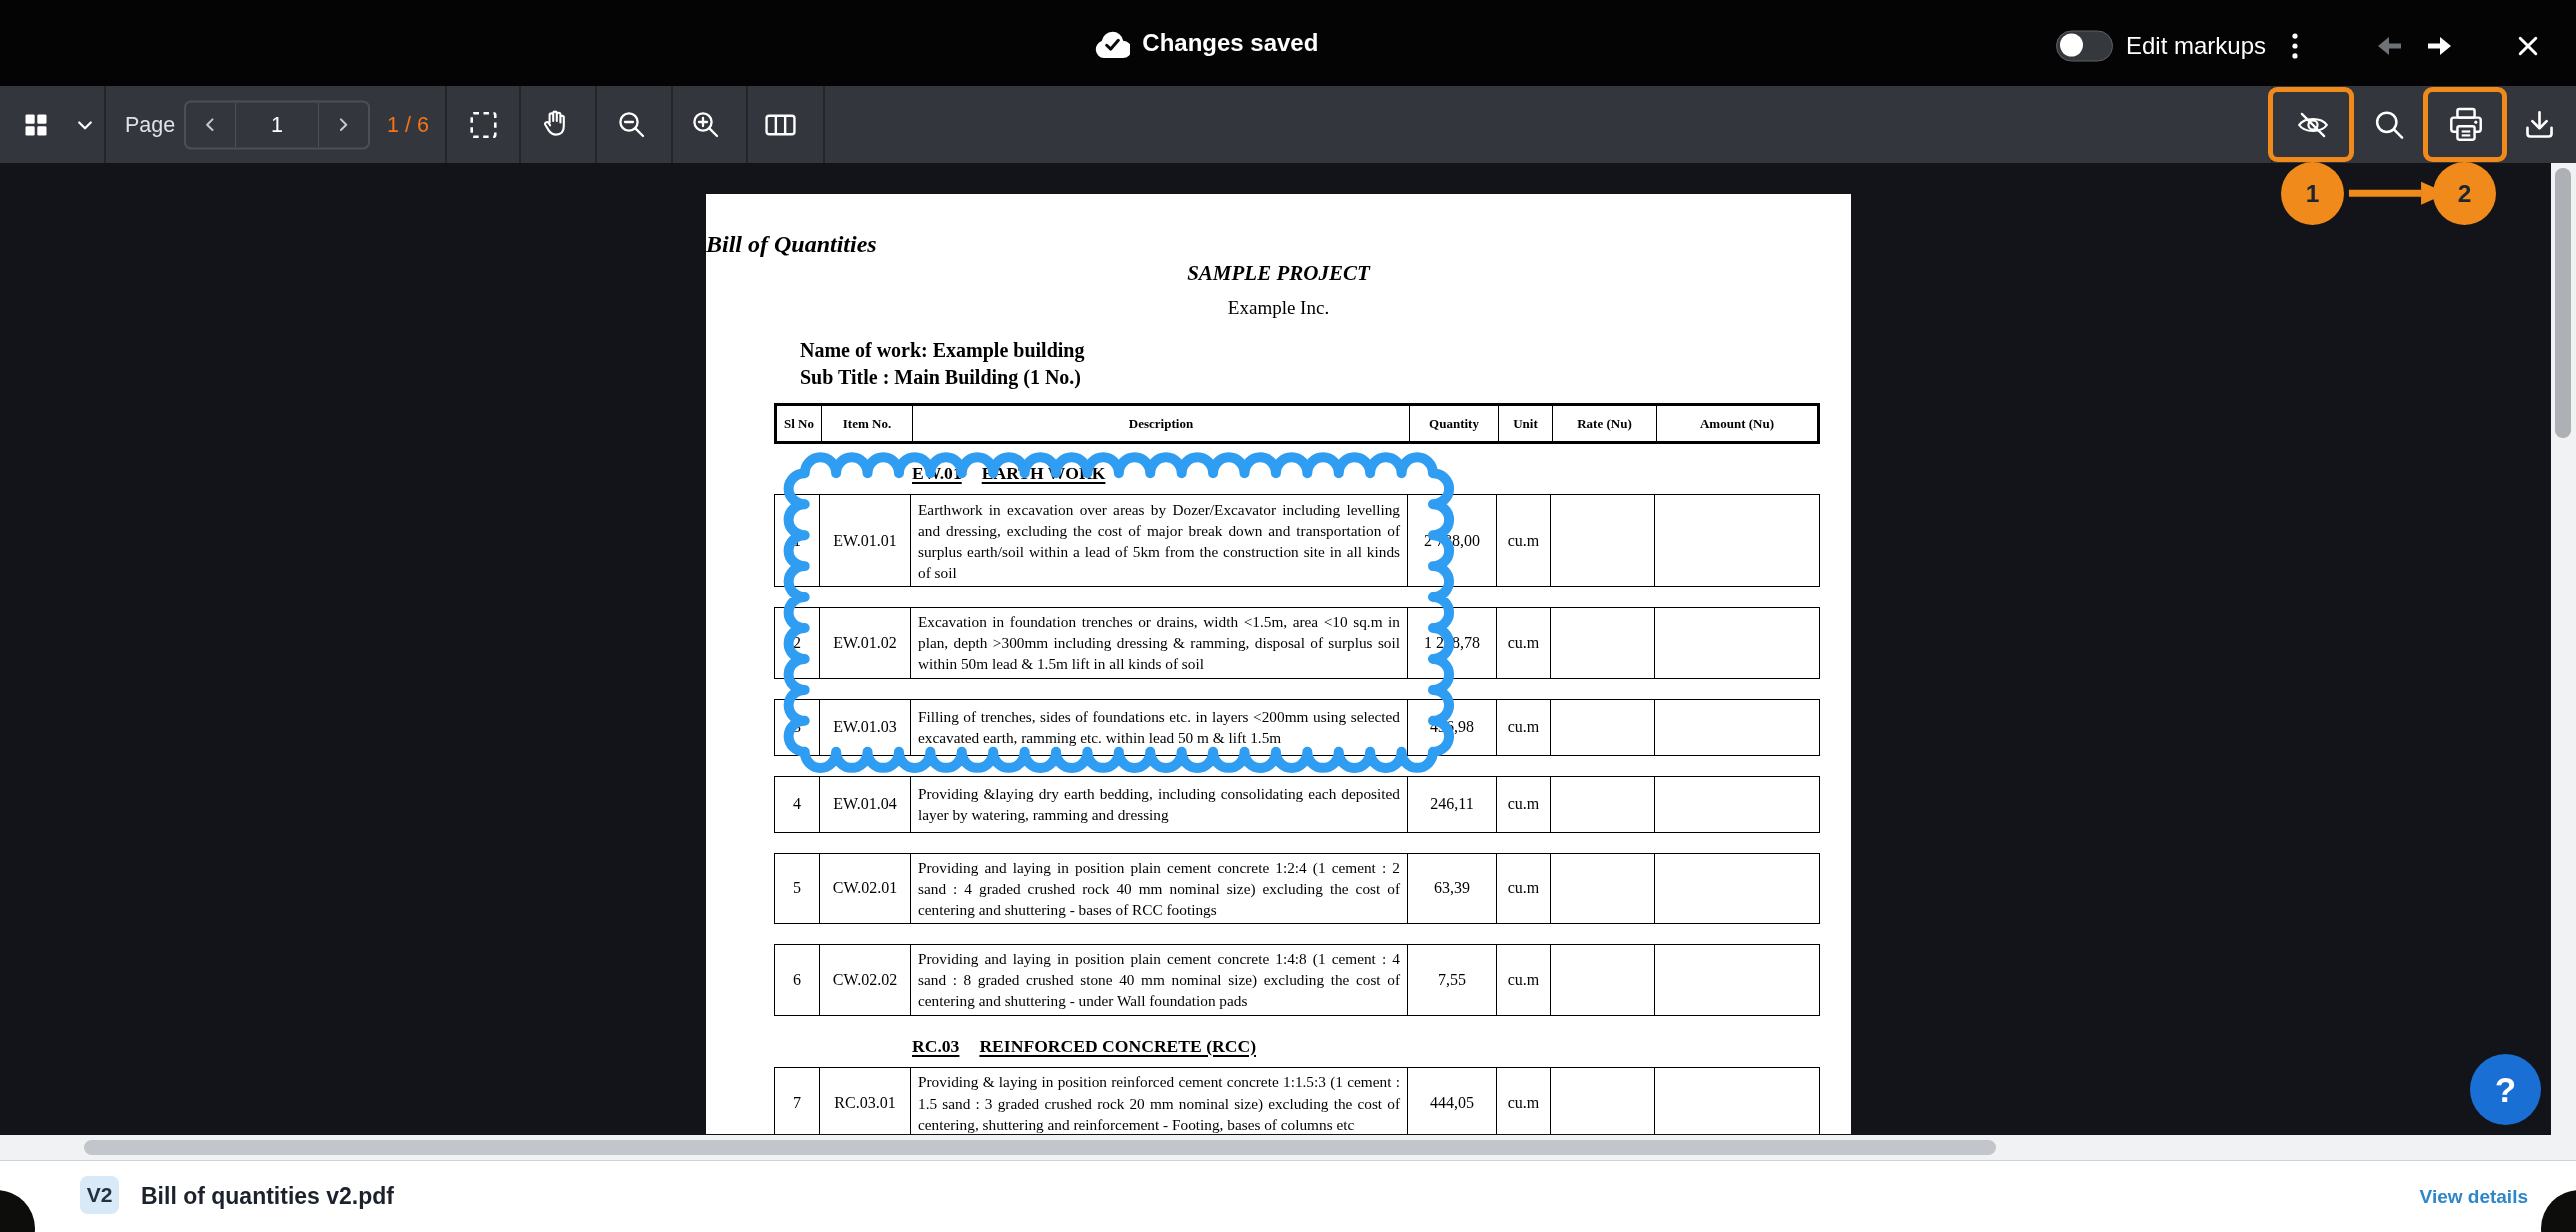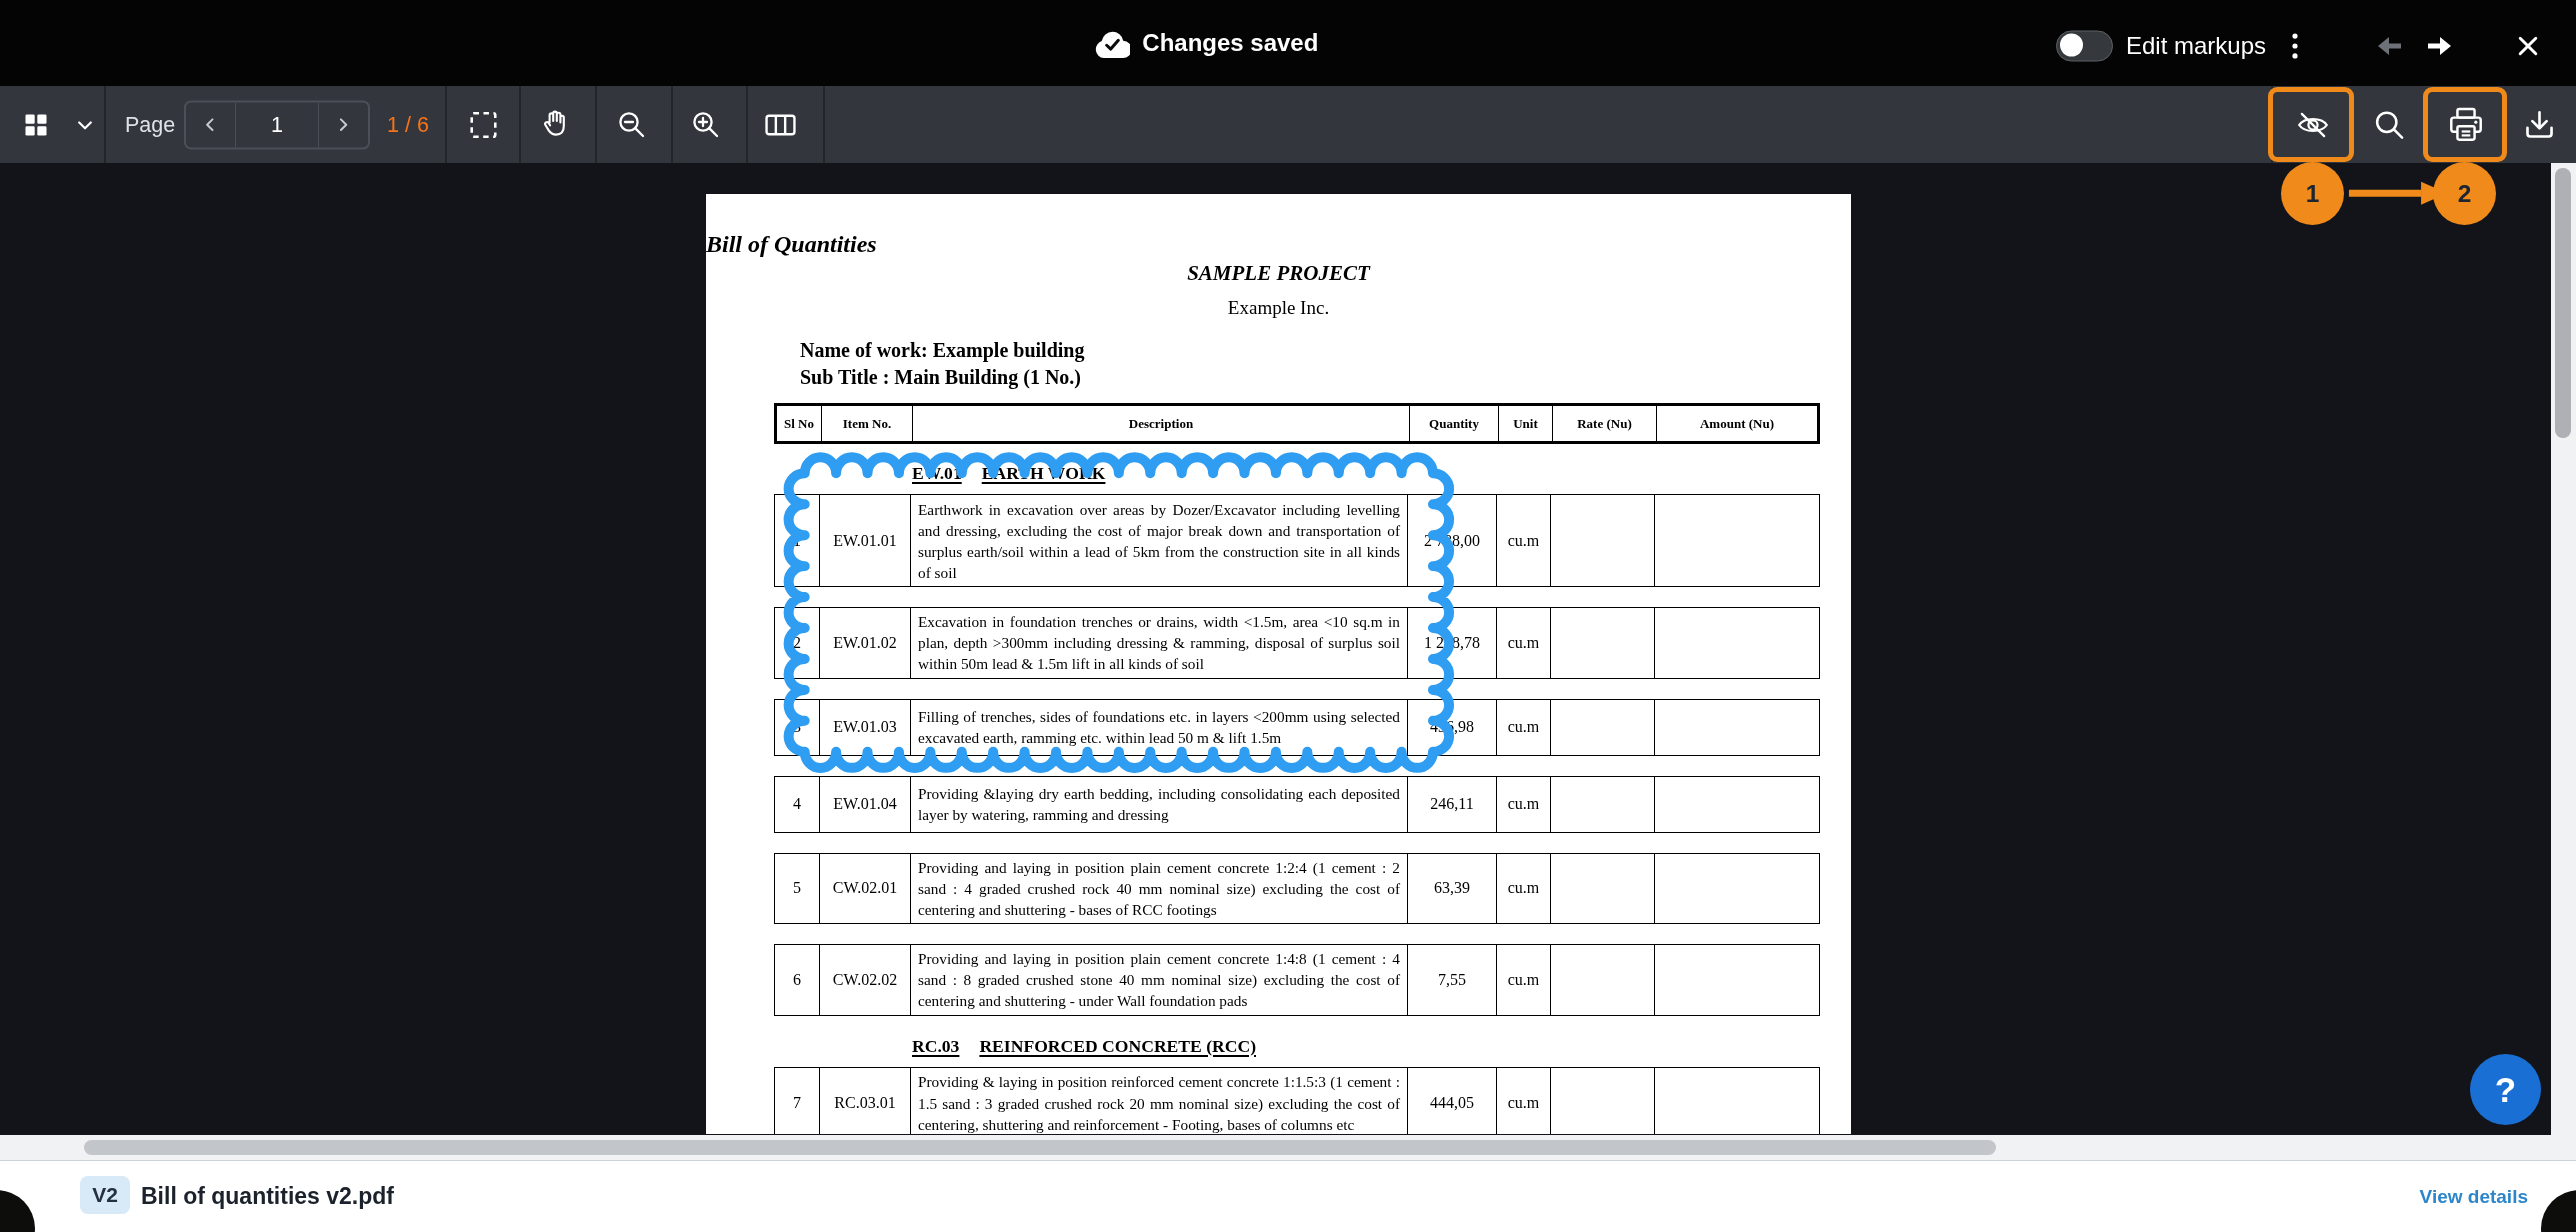--- a/index.html
+++ b/index.html
@@ -52,21 +52,21 @@
   .boq-row .c-desc span{display:block;width:100%;text-align:justify;}
 
   
   .hscroll-track{position:absolute;left:0;top:1135px;width:2576px;height:24.5px;background:#f1f2f3;z-index:20;}
   .hscroll-thumb{position:absolute;left:84px;top:4.6px;width:1912px;height:15.3px;border-radius:7.7px;background:#c2c5c9;cursor:pointer;}
   .vscroll-track{position:absolute;left:2551px;top:163px;width:24.5px;height:973px;background:#f1f2f3;z-index:20;}
   .vscroll-thumb{position:absolute;left:3.8px;top:4.6px;width:16px;height:270px;border-radius:7.7px;background:#adb1b6;cursor:pointer;}
 
   
   .bottombar{position:absolute;left:0;top:1160px;width:2576px;height:72px;background:#fff;border-top:1.5px solid #ccd4db;box-sizing:border-box;z-index:30;}
-  .version-badge{position:absolute;left:80px;top:15.3px;width:50px;height:38px;border-radius:7.7px;background:#d8e9f8;
+  .version-badge{position:absolute;left:80px;top:15.3px;width:39px;height:38px;border-radius:7.7px;background:#d8e9f8;
                  display:flex;align-items:center;justify-content:center;font-size:21px;font-weight:600;color:#25313e;}
   .filename{position:absolute;left:141px;top:0;height:71px;display:flex;align-items:center;font-size:23px;font-weight:700;color:#1b222b;}
   .view-details{position:absolute;right:48px;top:0;height:71px;display:flex;align-items:center;font-size:19px;font-weight:700;color:#2e86c9;cursor:pointer;}
   .help-btn{position:absolute;left:2470px;top:1054px;width:71px;height:71px;border-radius:50%;background:#1a6fd4;
             display:flex;align-items:center;justify-content:center;color:#fff;font-size:35px;font-weight:700;cursor:pointer;z-index:40;}
   .corner{position:absolute;width:77px;height:77px;border-radius:50%;background:#0d0e0b;z-index:35;}
 
   
   .hl-box{position:absolute;border:5.4px solid #ef8a1b;border-radius:9.2px;box-sizing:border-box;z-index:55;pointer-events:none;}
   .step-circle{position:absolute;width:63px;height:63px;border-radius:50%;background:#ef8a1b;display:flex;align-items:center;justify-content:center;

